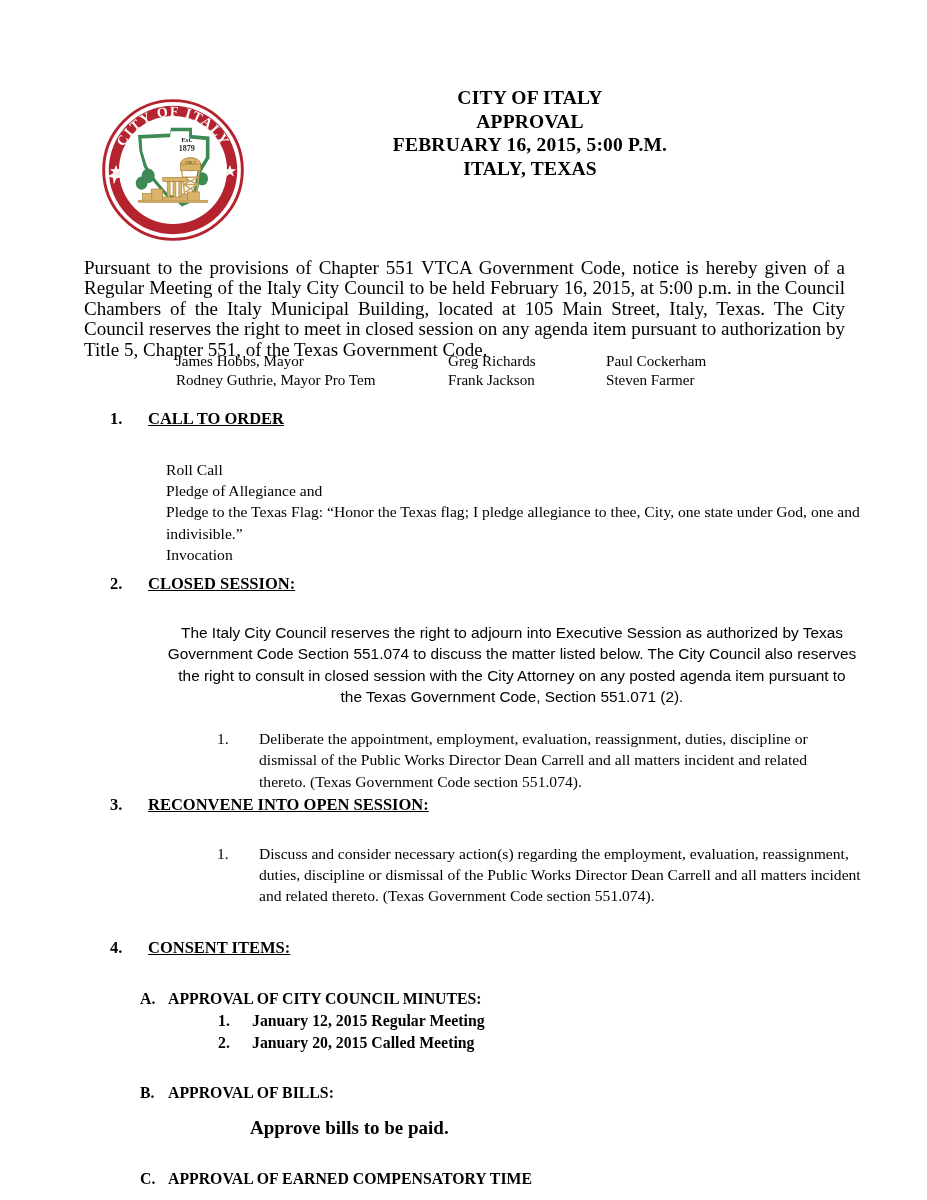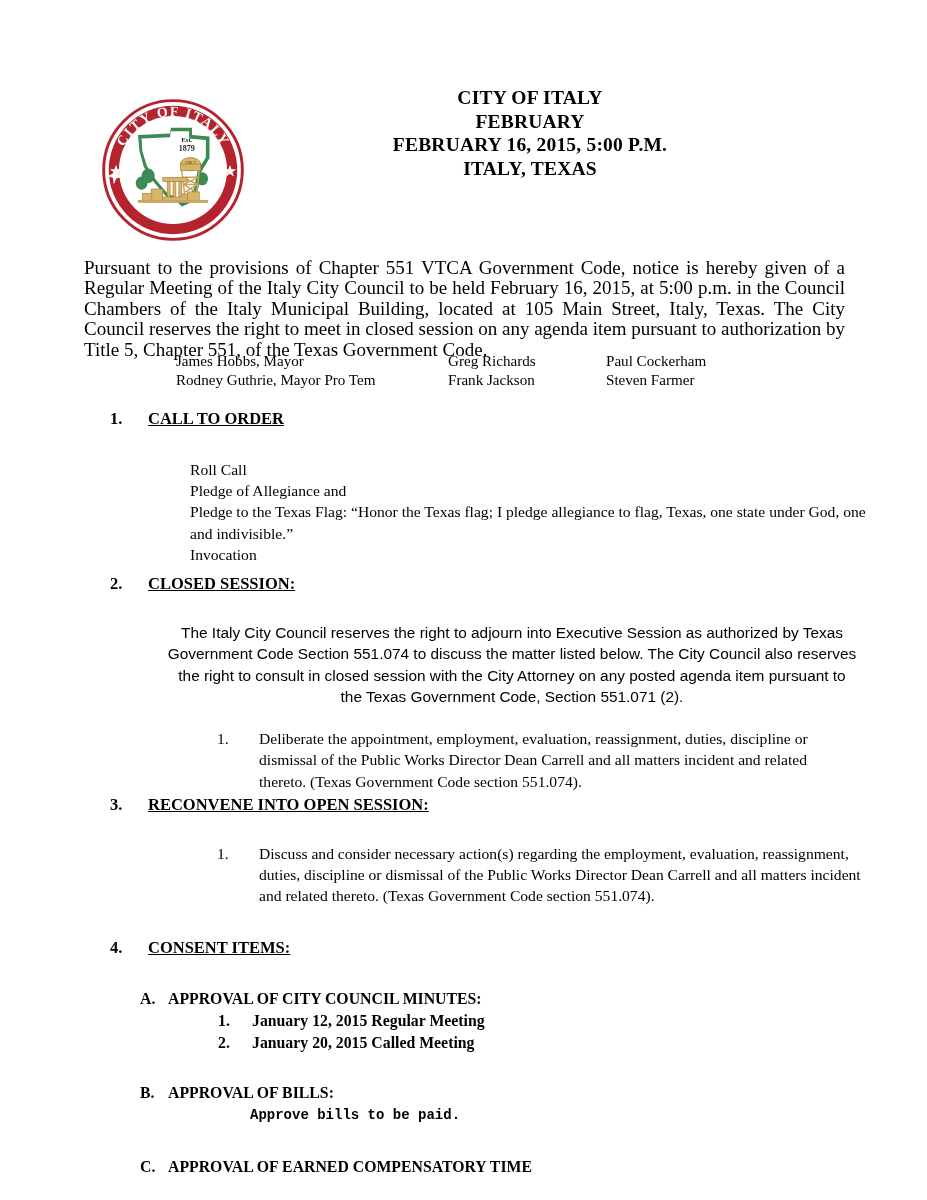--- a/index.html
+++ b/index.html
@@ -113,21 +113,21 @@
   }
   .body-sans {
     font-family: "Liberation Sans", "DejaVu Sans", sans-serif;
     font-size: 15.4px;
     line-height: 21.3px;
   }
 
   
   #sec1 { left: 110px; top: 409px; }
   #sec1 .call-list {
-    margin-left: 80px;
+    margin-left: 56px;
     margin-top: 30px;
     width: 700px;
   }
 
   
   #sec2 { left: 110px; top: 574px; }
   #sec2 .closed-para {
     margin-left: 56px;
     margin-top: 28px;
     width: 692px;
@@ -174,26 +174,25 @@
   }
   .letter-sub {
     margin-top: 1px;
     margin-left: 78px;
     font-weight: bold;
     font-size: 15.8px;
     line-height: 21.5px;
   }
   .letter-sub .numitem { padding-left: 34px; }
   .approve-line {
-    margin-top: 2px;
+    margin-top: 14px;
     margin-left: 110px;
     font-weight: bold;
-    font-size: 14px;
+    font-size: 19px;
     line-height: 21px;
-    font-family: Liberation Mono, monospace;
   }
   .blockA { margin-left: 30px; margin-top: 30px; }
   .blockB { margin-left: 30px; margin-top: 29px; }
   .blockC { margin-left: 30px; margin-top: 30px; }
 </style>
 </head>
 <body>
 
 <div class="page">
 
@@ -265,21 +264,21 @@
             <rect x="120" y="130" width="16" height="12"></rect>
             <rect x="58" y="132" width="13" height="10"></rect>
           </g>
           <rect x="52" y="141" width="96" height="4" fill="#C9A45E"></rect>
         </g>
       </svg>
     </div>
 
     <div class="header-text">
       <div class="line">CITY OF ITALY</div>
-      <div class="line">FEBRUARY</div>
+      <div class="line">APPROVAL</div>
       <div class="line">FEBRUARY 16, 2015, 5:00 P.M.</div>
       <div class="line">ITALY, TEXAS</div>
     </div>
   </div>
 
   <div class="notice">Pursuant to the provisions of Chapter 551 VTCA Government Code, notice is hereby given of a Regular Meeting of the Italy City Council to be held February 16, 2015, at 5:00 p.m. in the Council Chambers of the Italy Municipal Building, located at 105 Main Street, Italy, Texas.   The City Council reserves the right to meet in closed session on any agenda item pursuant to authorization by Title 5, Chapter 551, of the Texas Government Code.</div>
 
   <div class="council">
     <table>
       <tbody>
@@ -300,21 +299,21 @@
   </div>
 
   <div class="sec" id="sec1">
     <div class="sec-head">
       <span class="num">1.</span>
       <span class="ttl">CALL TO ORDER</span>
     </div>
     <div class="call-list body-serif">
       <div>Roll Call</div>
       <div>Pledge of Allegiance and</div>
-      <div>Pledge to the Texas Flag: “Honor the Texas flag; I pledge allegiance to flag, Texas, one state under God, one and indivisible.”</div>
+      <div>Pledge to the Texas Flag: “Honor the Texas flag; I pledge allegiance to thee, City, one state under God, one and indivisible.”</div>
       <div>Invocation</div>
     </div>
   </div>
 
   <div class="sec" id="sec2">
     <div class="sec-head">
       <span class="num">2.</span>
       <span class="ttl">CLOSED SESSION:</span>
     </div>
     <div class="closed-para body-sans">The Italy City Council reserves the right to adjourn into Executive Session as authorized by Texas Government Code Section 551.074 to discuss the matter listed below.  The City Council also reserves the right to consult in closed session with the City Attorney on any posted agenda item pursuant to the Texas Government Code, Section 551.071 (2).</div>

